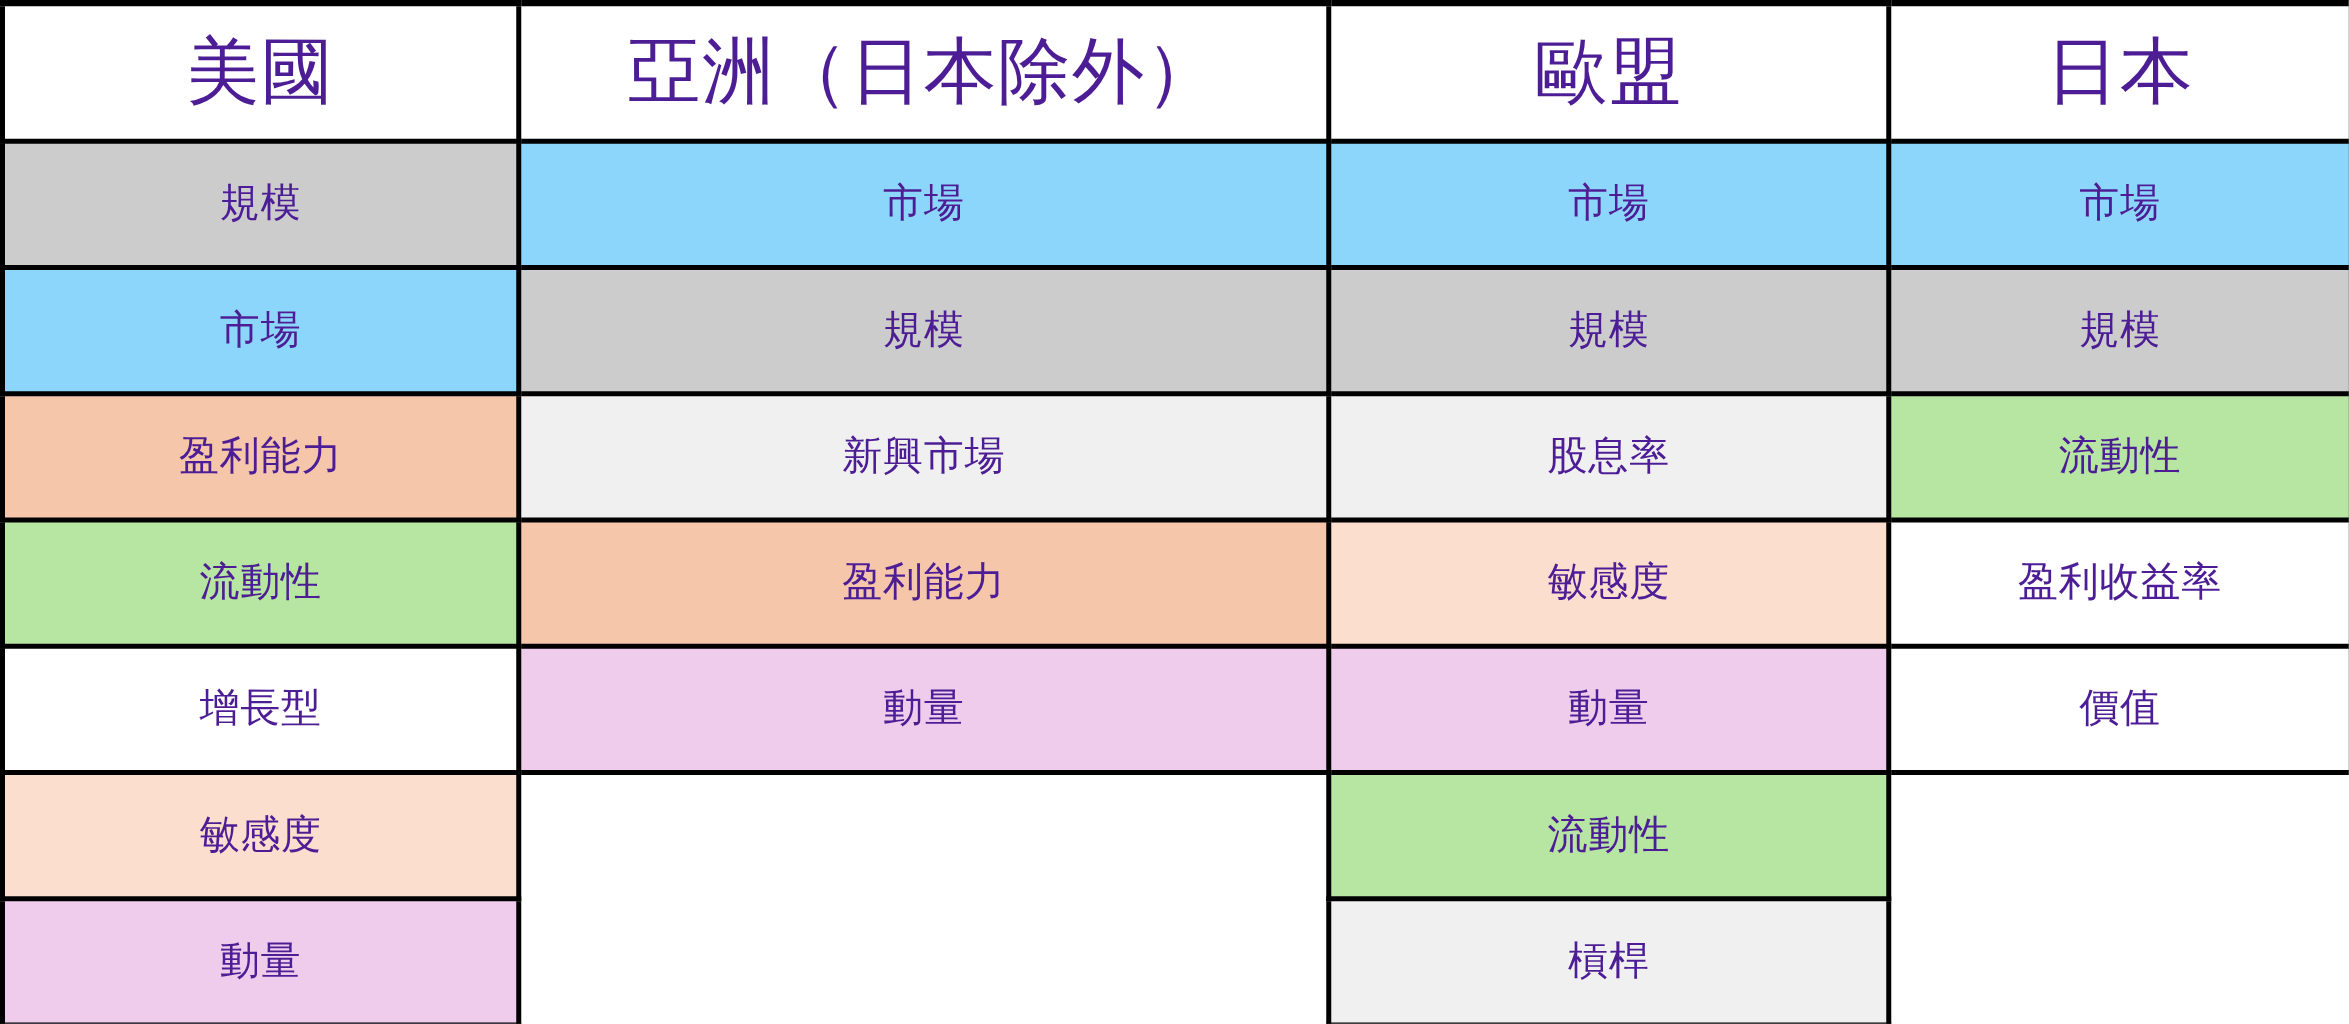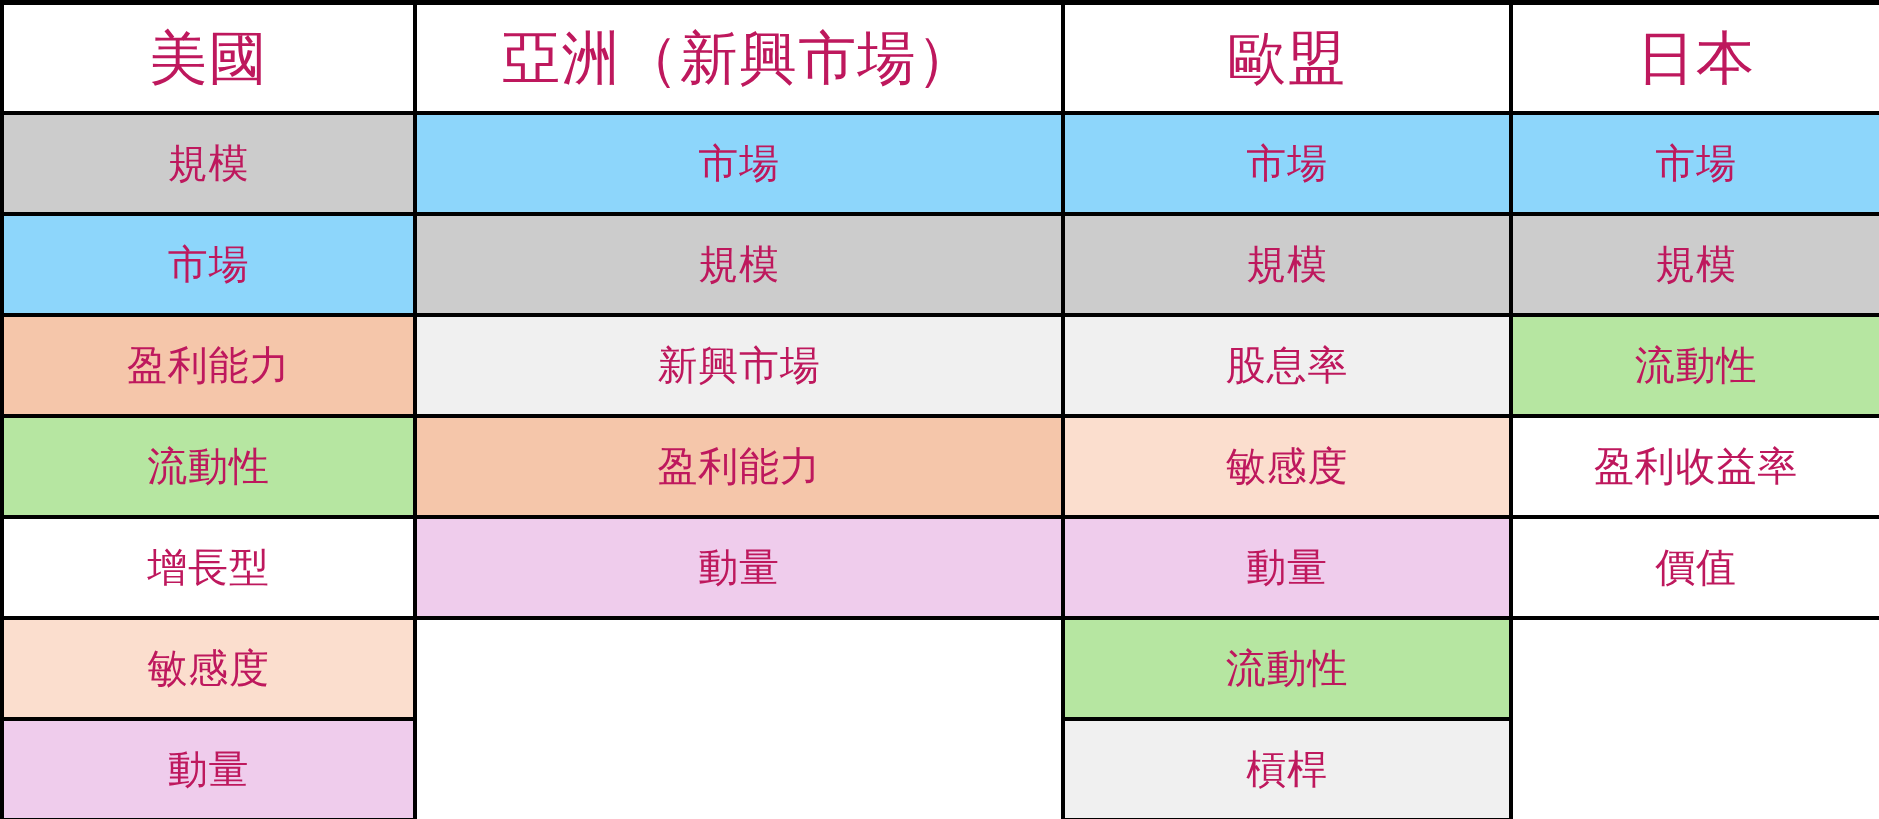--- a/index.html
+++ b/index.html
@@ -26,37 +26,37 @@
     height: 819px;
   }
   table.factor-table col.c1 { width: 413px; }
   table.factor-table col.c2 { width: 648px; }
   table.factor-table col.c3 { width: 448px; }
   table.factor-table col.c4 { width: 370px; }
 
   td.cell {
     text-align: center;
     vertical-align: middle;
-    color: #be185d;
+    color: #4c1d95;
     font-weight: 400;
     letter-spacing: 0.02em;
     padding: 0 6px;
     box-sizing: border-box;
     border: 4px solid #000000;
     height: 101px;
     line-height: 1.1;
   }
   td.header-cell {
     height: 110px;
     font-size: 58px;
     background: #ffffff;
     border-top: 5px solid #000000;
   }
   td.body-cell {
-    font-size: 40px;
+    font-size: 32px;
   }
   td.empty {
     border: none;
     background: #ffffff;
     padding: 0;
   }
   
 </style>
 </head>
 <body>
@@ -65,21 +65,21 @@
   <table class="factor-table">
     <colgroup>
       <col class="c1">
         <col class="c2">
         <col class="c3">
         <col class="c4">
     </colgroup>
     <thead>
       <tr>
         <td class="cell header-cell">美國</td>
-        <td class="cell header-cell">亞洲（新興市場）</td>
+        <td class="cell header-cell">亞洲（日本除外）</td>
         <td class="cell header-cell">歐盟</td>
         <td class="cell header-cell">日本</td>
       </tr>
     </thead>
     <tbody id="table-body">
         <tr>
           <td class="cell body-cell" style="background: rgb(204, 204, 204);">規模</td>
           <td class="cell body-cell" style="background: rgb(141, 214, 251);">市場</td>
           <td class="cell body-cell" style="background: rgb(141, 214, 251);">市場</td>
           <td class="cell body-cell" style="background: rgb(141, 214, 251);">市場</td>

